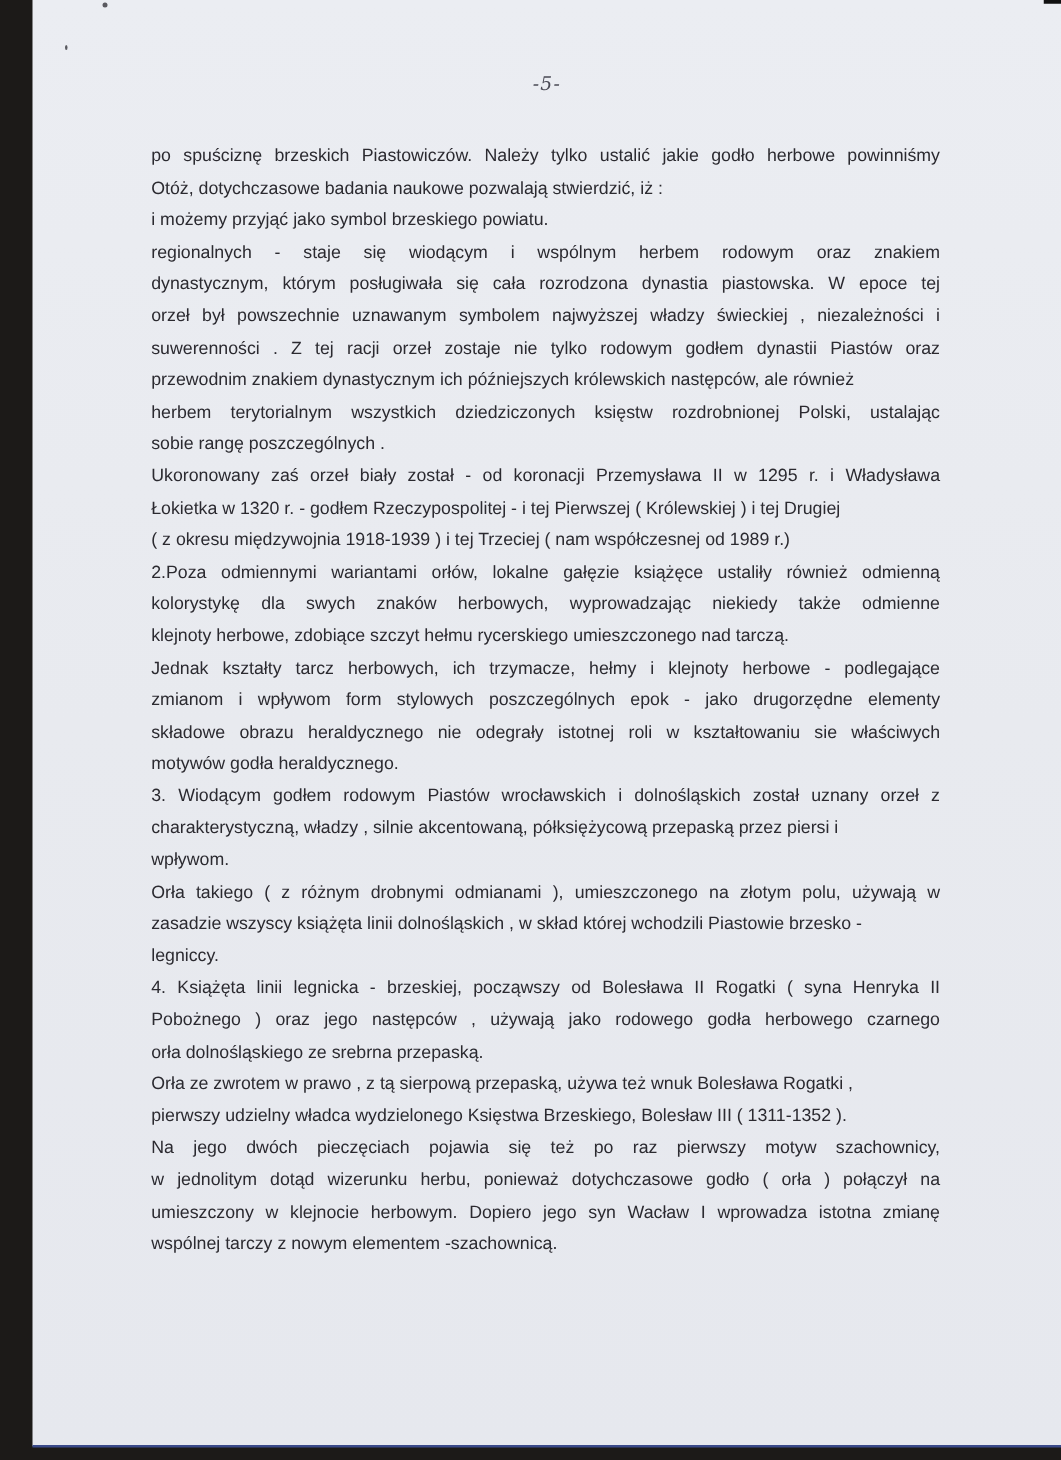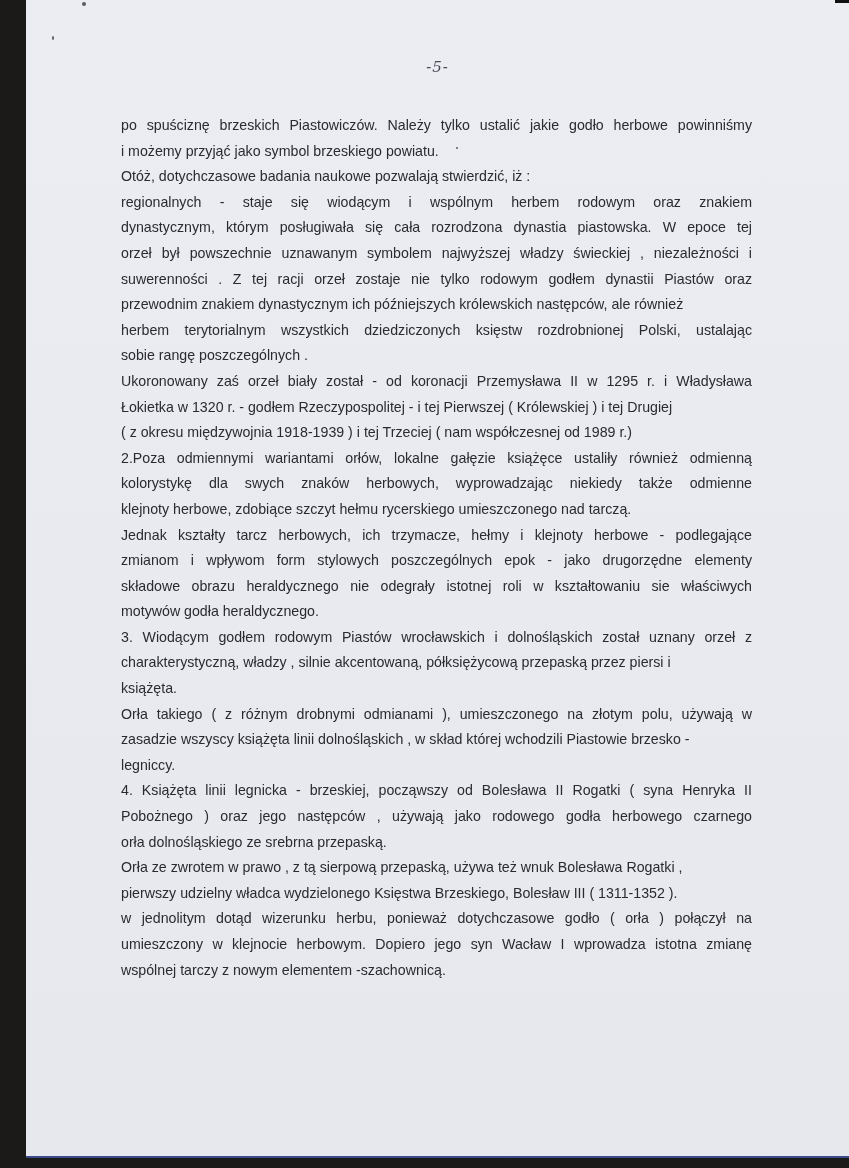--- a/index.html
+++ b/index.html
@@ -93,50 +93,51 @@
 
 <div class="paper">
   <span class="speck" style="left:56px;top:2px;width:4px;height:4px;"></span>
   <span class="speck" style="left:26px;top:36px;width:2px;height:4px;"></span>
   <span class="speck" style="left:430px;top:147px;width:2px;height:2px;"></span>
 
   <div class="page-number">-5-</div>
 
   <div class="text-block" id="text-block">
       <span class="line justify">po spuściznę brzeskich  Piastowiczów. Należy tylko ustalić jakie godło herbowe powinniśmy</span>
+      <span class="line left">Otóż, dotychczasowe badania naukowe pozwalają stwierdzić, iż :</span>
       <span class="line left">i możemy przyjąć jako symbol brzeskiego powiatu.</span>
-      <span class="line left">Otóż, dotychczasowe badania naukowe pozwalają stwierdzić, iż :</span>
       <span class="line justify">regionalnych  -   staje się wiodącym i wspólnym herbem rodowym oraz znakiem</span>
       <span class="line justify">dynastycznym, którym posługiwała się cała rozrodzona dynastia piastowska. W epoce tej</span>
       <span class="line justify">orzeł był powszechnie uznawanym symbolem najwyższej władzy świeckiej , niezależności i</span>
       <span class="line justify">suwerenności . Z tej racji orzeł zostaje nie tylko rodowym godłem dynastii Piastów oraz</span>
       <span class="line left">przewodnim znakiem dynastycznym ich późniejszych królewskich następców, ale również</span>
       <span class="line justify">herbem terytorialnym wszystkich dziedziczonych księstw rozdrobnionej Polski, ustalając</span>
       <span class="line left">sobie rangę poszczególnych .</span>
       <span class="line justify">Ukoronowany zaś orzeł biały został - od koronacji Przemysława  II w 1295 r. i Władysława</span>
       <span class="line left">Łokietka w 1320 r. - godłem Rzeczypospolitej -  i tej Pierwszej  ( Królewskiej ) i tej Drugiej</span>
       <span class="line left">( z okresu międzywojnia 1918-1939 ) i tej Trzeciej ( nam współczesnej od 1989 r.)</span>
       <span class="line justify">2.Poza odmiennymi wariantami orłów, lokalne gałęzie książęce ustaliły również odmienną</span>
       <span class="line justify">kolorystykę dla swych znaków herbowych, wyprowadzając niekiedy także odmienne</span>
       <span class="line left">klejnoty herbowe, zdobiące szczyt hełmu rycerskiego umieszczonego nad tarczą.</span>
       <span class="line justify">Jednak kształty tarcz herbowych, ich trzymacze, hełmy i klejnoty herbowe - podlegające</span>
       <span class="line justify">zmianom  i wpływom  form stylowych poszczególnych  epok - jako drugorzędne elementy</span>
       <span class="line justify">składowe obrazu heraldycznego nie odegrały istotnej roli w kształtowaniu sie właściwych</span>
       <span class="line left">motywów godła heraldycznego.</span>
       <span class="line justify">3. Wiodącym godłem rodowym Piastów wrocławskich i dolnośląskich został uznany  orzeł z</span>
       <span class="line left">charakterystyczną,  władzy , silnie akcentowaną,  półksiężycową przepaską przez piersi i</span>
-      <span class="line left">książęta.</span>
+      <span class="line left">wpływom.</span>
       <span class="line justify">Orła takiego ( z różnym drobnymi odmianami ), umieszczonego na złotym polu, używają w</span>
       <span class="line left">zasadzie wszyscy  książęta linii dolnośląskich , w skład której wchodzili Piastowie brzesko -</span>
       <span class="line left">legniccy.</span>
       <span class="line justify">4. Książęta linii legnicka - brzeskiej, począwszy od Bolesława II Rogatki ( syna Henryka II</span>
       <span class="line justify">Pobożnego ) oraz jego następców , używają  jako rodowego godła herbowego czarnego</span>
       <span class="line left">orła dolnośląskiego ze srebrna przepaską.</span>
       <span class="line left">Orła ze zwrotem w prawo , z tą sierpową przepaską, używa też wnuk Bolesława  Rogatki ,</span>
       <span class="line left">pierwszy udzielny władca wydzielonego Księstwa Brzeskiego, Bolesław III ( 1311-1352 ).</span>
+      <span class="line justify">Na jego dwóch pieczęciach pojawia się też po raz pierwszy motyw szachownicy,</span>
       <span class="line justify">w jednolitym dotąd  wizerunku herbu, ponieważ dotychczasowe godło ( orła ) połączył na</span>
       <span class="line justify">umieszczony w klejnocie herbowym. Dopiero jego syn Wacław I wprowadza istotna zmianę</span>
       <span class="line left">wspólnej tarczy z nowym elementem  -szachownicą.</span>
     </div>
 </div>
 
 <div class="bottom-edge"></div>
 <div class="top-right-mark"></div>
 
 </body></html>

